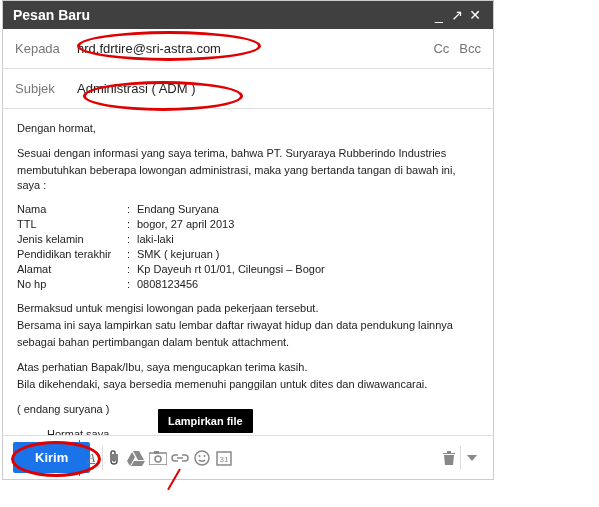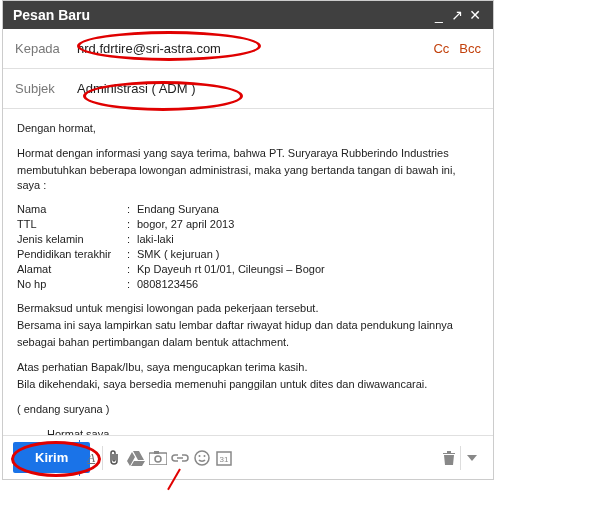--- a/index.html
+++ b/index.html
@@ -5,21 +5,21 @@
   * { box-sizing: border-box; margin: 0; padding: 0; }
   body { width: 599px; height: 507px; font-family: Arial, sans-serif; font-size: 13px; background: #fff; position: relative; }
   .wrap { width: 492px; height: 480px; border: 1px solid #ccc; position: relative; margin: 0 0 0 2px; background: #fff; }
   .header { background: #404040; color: #fff; height: 28px; display: flex; align-items: center; padding: 0 10px; justify-content: space-between; }
   .header-title { font-weight: bold; font-size: 14px; }
   .header-ctl { display: flex; gap: 2px; align-items: center; }
   .hctl { width: 16px; height: 16px; display: inline-flex; align-items: center; justify-content: center; cursor: pointer; font-size: 14px; }
   .row { display: flex; align-items: center; height: 40px; border-bottom: 1px solid #e0e0e0; padding: 0 12px; position: relative; }
   .label { color: #777; width: 62px; font-size: 13px; }
   .value { color: #222; font-size: 13px; }
-  .ccbcc { position: absolute; right: 12px; color: #c2410c; font-size: 13px; display: flex; gap: 10px; }
+  .ccbcc { position: absolute; right: 12px; color: #737373; font-size: 13px; display: flex; gap: 10px; }
   .body { padding: 12px 14px 8px 14px; font-size: 11px; color: #222; line-height: 1.35; }
   .body p { margin-bottom: 2px; }
   .body .blk { margin-bottom: 10px; }
   .defrow { display: flex; }
   .defrow .k { width: 110px; }
   .defrow .c { width: 10px; }
   .footer { position: absolute; bottom: 0; left: 0; right: 0; height: 44px; border-top: 1px solid #e0e0e0; display: flex; align-items: center; padding: 0 10px; gap: 0; background: #fff; }
   .kirim { background: #1a73e8; color: #fff; font-weight: bold; padding: 8px 22px; border: none; font-size: 13px; cursor: pointer; border-radius: 2px; }
   .kirim-sep { width: 1px; height: 36px; background: #1a73e8; margin-left: -11px; }
   .ticon { width: 22px; height: 22px; display: inline-flex; align-items: center; justify-content: center; color: #737373; cursor: pointer; }
@@ -55,21 +55,21 @@
   </div>
 
   <div class="row">
     <span class="label">Subjek</span>
     <span class="value">Administrasi ( ADM )</span>
   </div>
 
   <div class="body">
     <p class="blk">Dengan hormat,</p>
     <div class="blk">
-      <p>Hormat dengan informasi yang saya terima, bahwa PT. Suryaraya Rubberindo Industries</p>
+      <p>Sesuai dengan informasi yang saya terima, bahwa PT. Suryaraya Rubberindo Industries</p>
       <p>membutuhkan beberapa lowongan administrasi, maka yang bertanda tangan di bawah ini, saya :</p>
     </div>
     <div class="blk" id="defs">
         <div class="defrow">
           <span class="k">Nama</span>
           <span class="c">:</span>
           <span> Endang Suryana</span>
         </div>
         <div class="defrow">
           <span class="k">TTL</span>
@@ -103,20 +103,21 @@
       <p>sebagai bahan pertimbangan dalam bentuk attachment.</p>
     </div>
     <div class="blk">
       <p>Atas perhatian Bapak/Ibu, saya mengucapkan terima kasih.</p>
       <p>Bila dikehendaki, saya bersedia memenuhi panggilan untuk dites dan diwawancarai.</p>
     </div>
     <p class="blk">( endang suryana )</p>
     <p class="blk" style="padding-left:30px">Hormat saya,</p>
   </div>
 
+  <div class="tooltip">Lampirkan file</div>
 
   <div class="footer">
     <button class="kirim">Kirim</button>
     <span class="kirim-sep"></span>
     <span class="ticon" style="font-family:serif;text-decoration:underline;font-style:italic">A</span>
     <span style="width:1px;height:24px;background:#ddd"></span>
     <span class="ticon">
       <svg width="16" height="18" viewBox="0 0 16 18">
           <path fill="none" stroke="#555" stroke-width="1.5" d="M11 5v7a3 3 0 01-6 0V4a2 2 0 014 0v7a1 1 0 01-2 0V5"></path>
         </svg>

